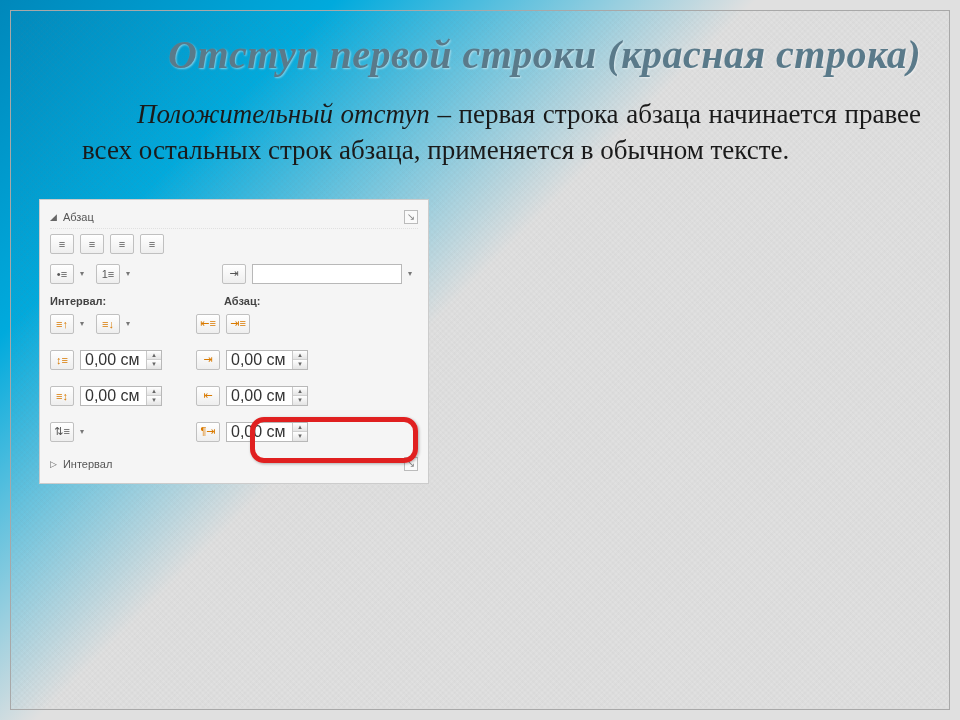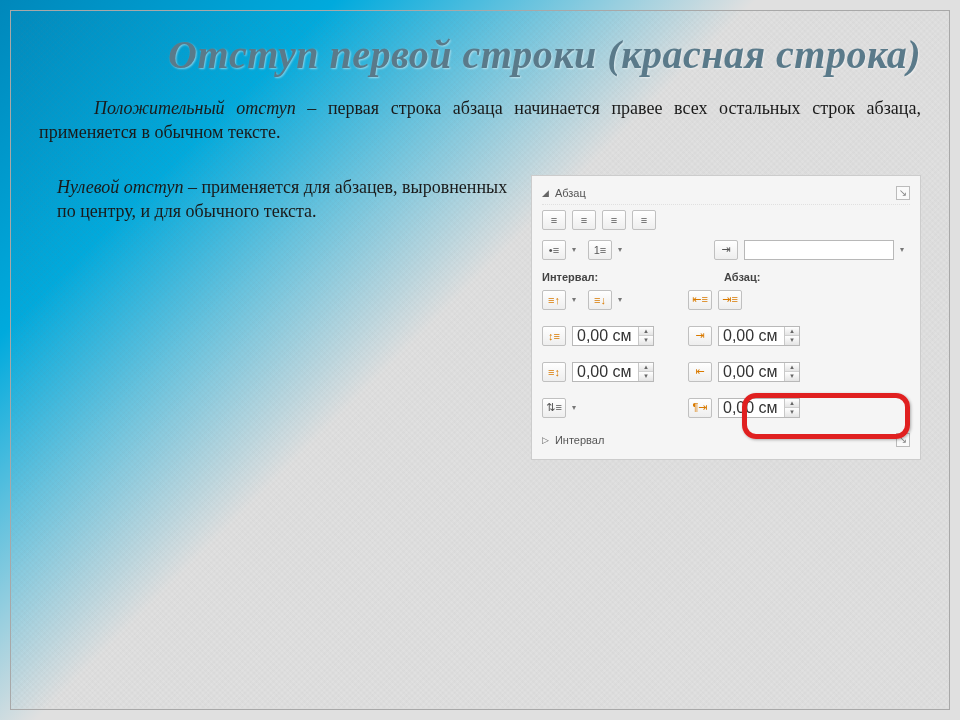--- a/index.html
+++ b/index.html
@@ -20,21 +20,21 @@
 .title {
   font-size: 40px;
   font-weight: bold;
   font-style: italic;
   color: #5a7a8a;
   text-align: right;
   letter-spacing: 0.5px;
   margin-bottom: 18px;
   text-shadow: 1px 1px 2px rgba(255,255,255,0.5);
 }
-.para { font-size: 18px; line-height: 1.35; margin-bottom: 30px; color: #1a1a1a; }
+.para { font-size: 27px; line-height: 1.35; margin-bottom: 30px; color: #1a1a1a; margin-left: 43px; }
 .para em { font-style: italic; }
 .para.justify { text-align: justify; }
 .para.indent { text-indent: 55px; }
 .columns { display: flex; align-items: flex-start; gap: 10px; }
 .leftcol { flex: 1; }
 .leftcol .para { margin-bottom: 20px; padding-left: 18px; }
 .panel-wrap { width: 390px; position: relative; }
 .panel {
   background: #f5f5f5;
   border: 1px solid #ccc;
@@ -60,21 +60,21 @@
 .spin-field {
   display: flex; align-items: center;
   border: 1px solid #b8b8b8; background: #fff;
   height: 20px; width: 82px;
 }
 .spin-field .val { flex: 1; padding: 0 4px; font-size: 16px; color: #333; }
 .spin-btns { display: flex; flex-direction: column; border-left: 1px solid #c8c8c8; }
 .spin-btns span { height: 9px; width: 14px; background: linear-gradient(#fff,#e4e4e4); font-size: 7px; display: flex; align-items: center; justify-content: center; color: #666; border-bottom: 1px solid #d0d0d0; }
 .spin-btns span:last-child { border-bottom: none; }
 .big-field { width: 150px; height: 20px; border: 1px solid #b8b8b8; background: #fff; }
-.labels { display: flex; gap: 12px; padding: 6px 0 2px 0; }
+.labels { display: flex; gap: 4px; padding: 6px 0 2px 0; }
 .labels span:first-child { width: 170px; }
 .labels span { font-weight: bold; color: #444; font-size: 11px; }
 .indent-block { display: flex; gap: 34px; }
 .col { display: flex; flex-direction: column; gap: 6px; }
 .highlight {
   position: absolute;
   border: 5px solid #e02020;
   border-radius: 14px;
   left: 211px; top: 218px; width: 168px; height: 46px;
   box-shadow: 1px 1px 3px rgba(0,0,0,0.3);
@@ -86,25 +86,20 @@
 <div class="slide">
 
   <div class="title">Отступ первой строки (красная строка)</div>
 
   <div class="para justify indent">
     <em>Положительный отступ</em><span> – первая строка абзаца начинается правее всех остальных строк абзаца, применяется в обычном тексте.</span>
   </div>
 
 
   <div class="columns">
-    <div class="leftcol">
-      <div class="para">
-        <em>Нулевой отступ</em><span> – применяется для абзацев, выровненных по центру, и для обычного текста.</span>
-      </div>
-    </div>
 
     <div class="panel-wrap">
       <div class="panel">
 
         <div class="section-hd">
           <span class="tri">◢</span>
           <span class="label">Абзац</span>
           <span class="launcher">↘</span>
         </div>
 

